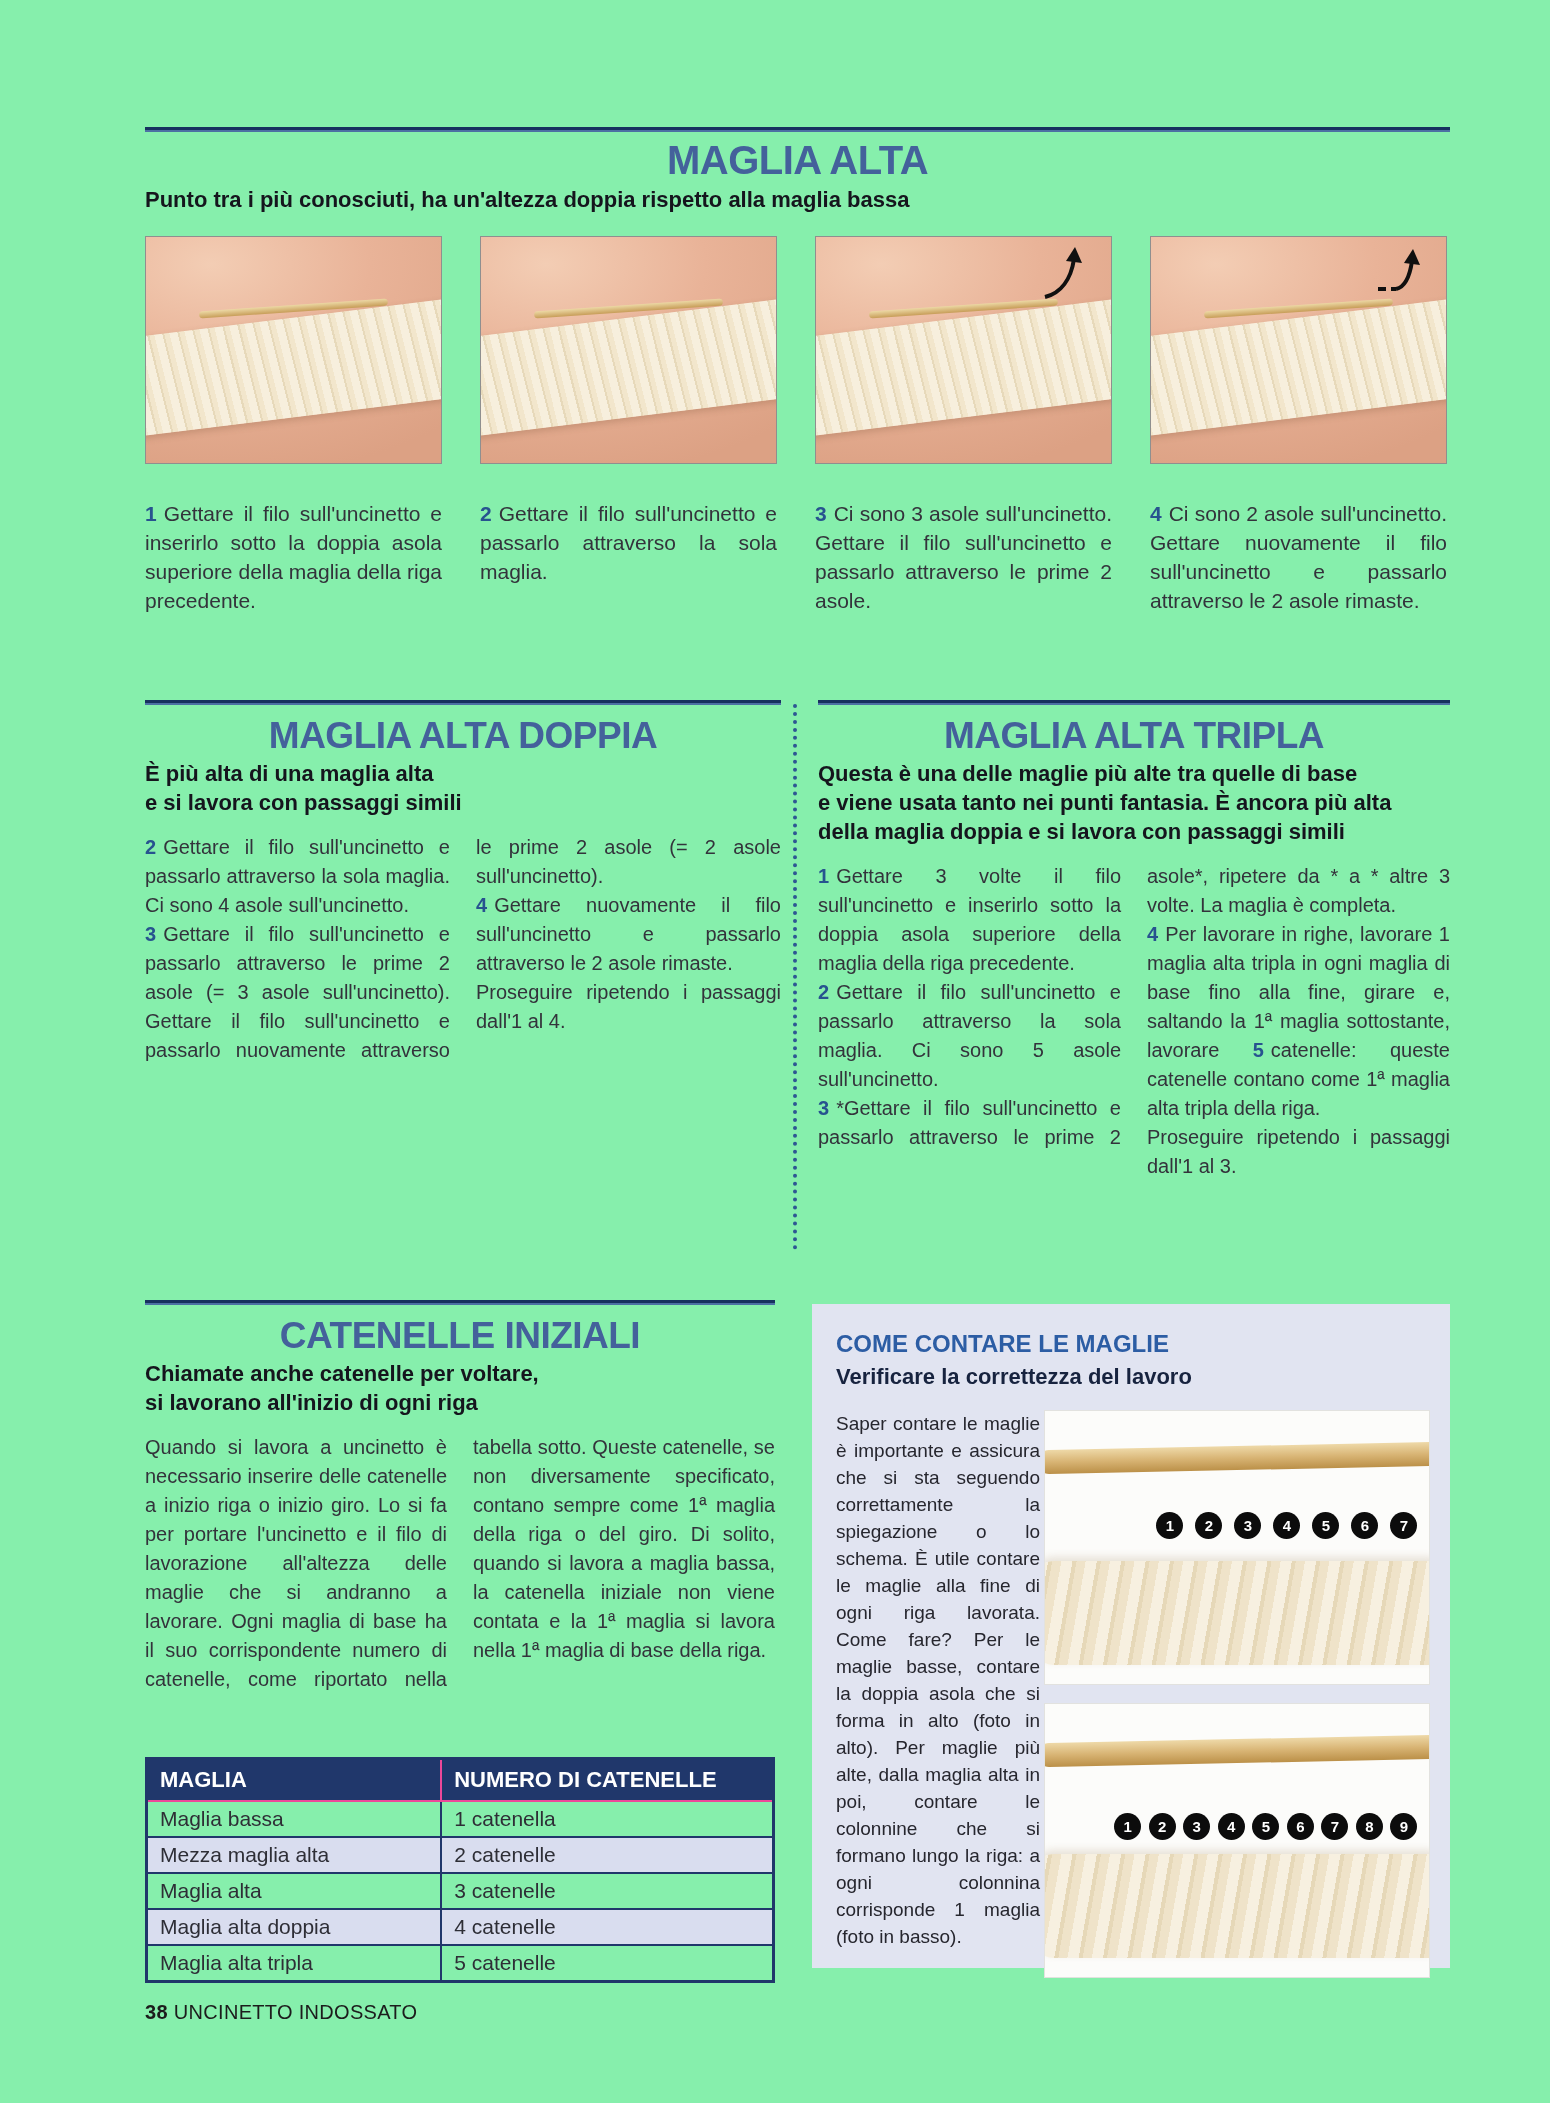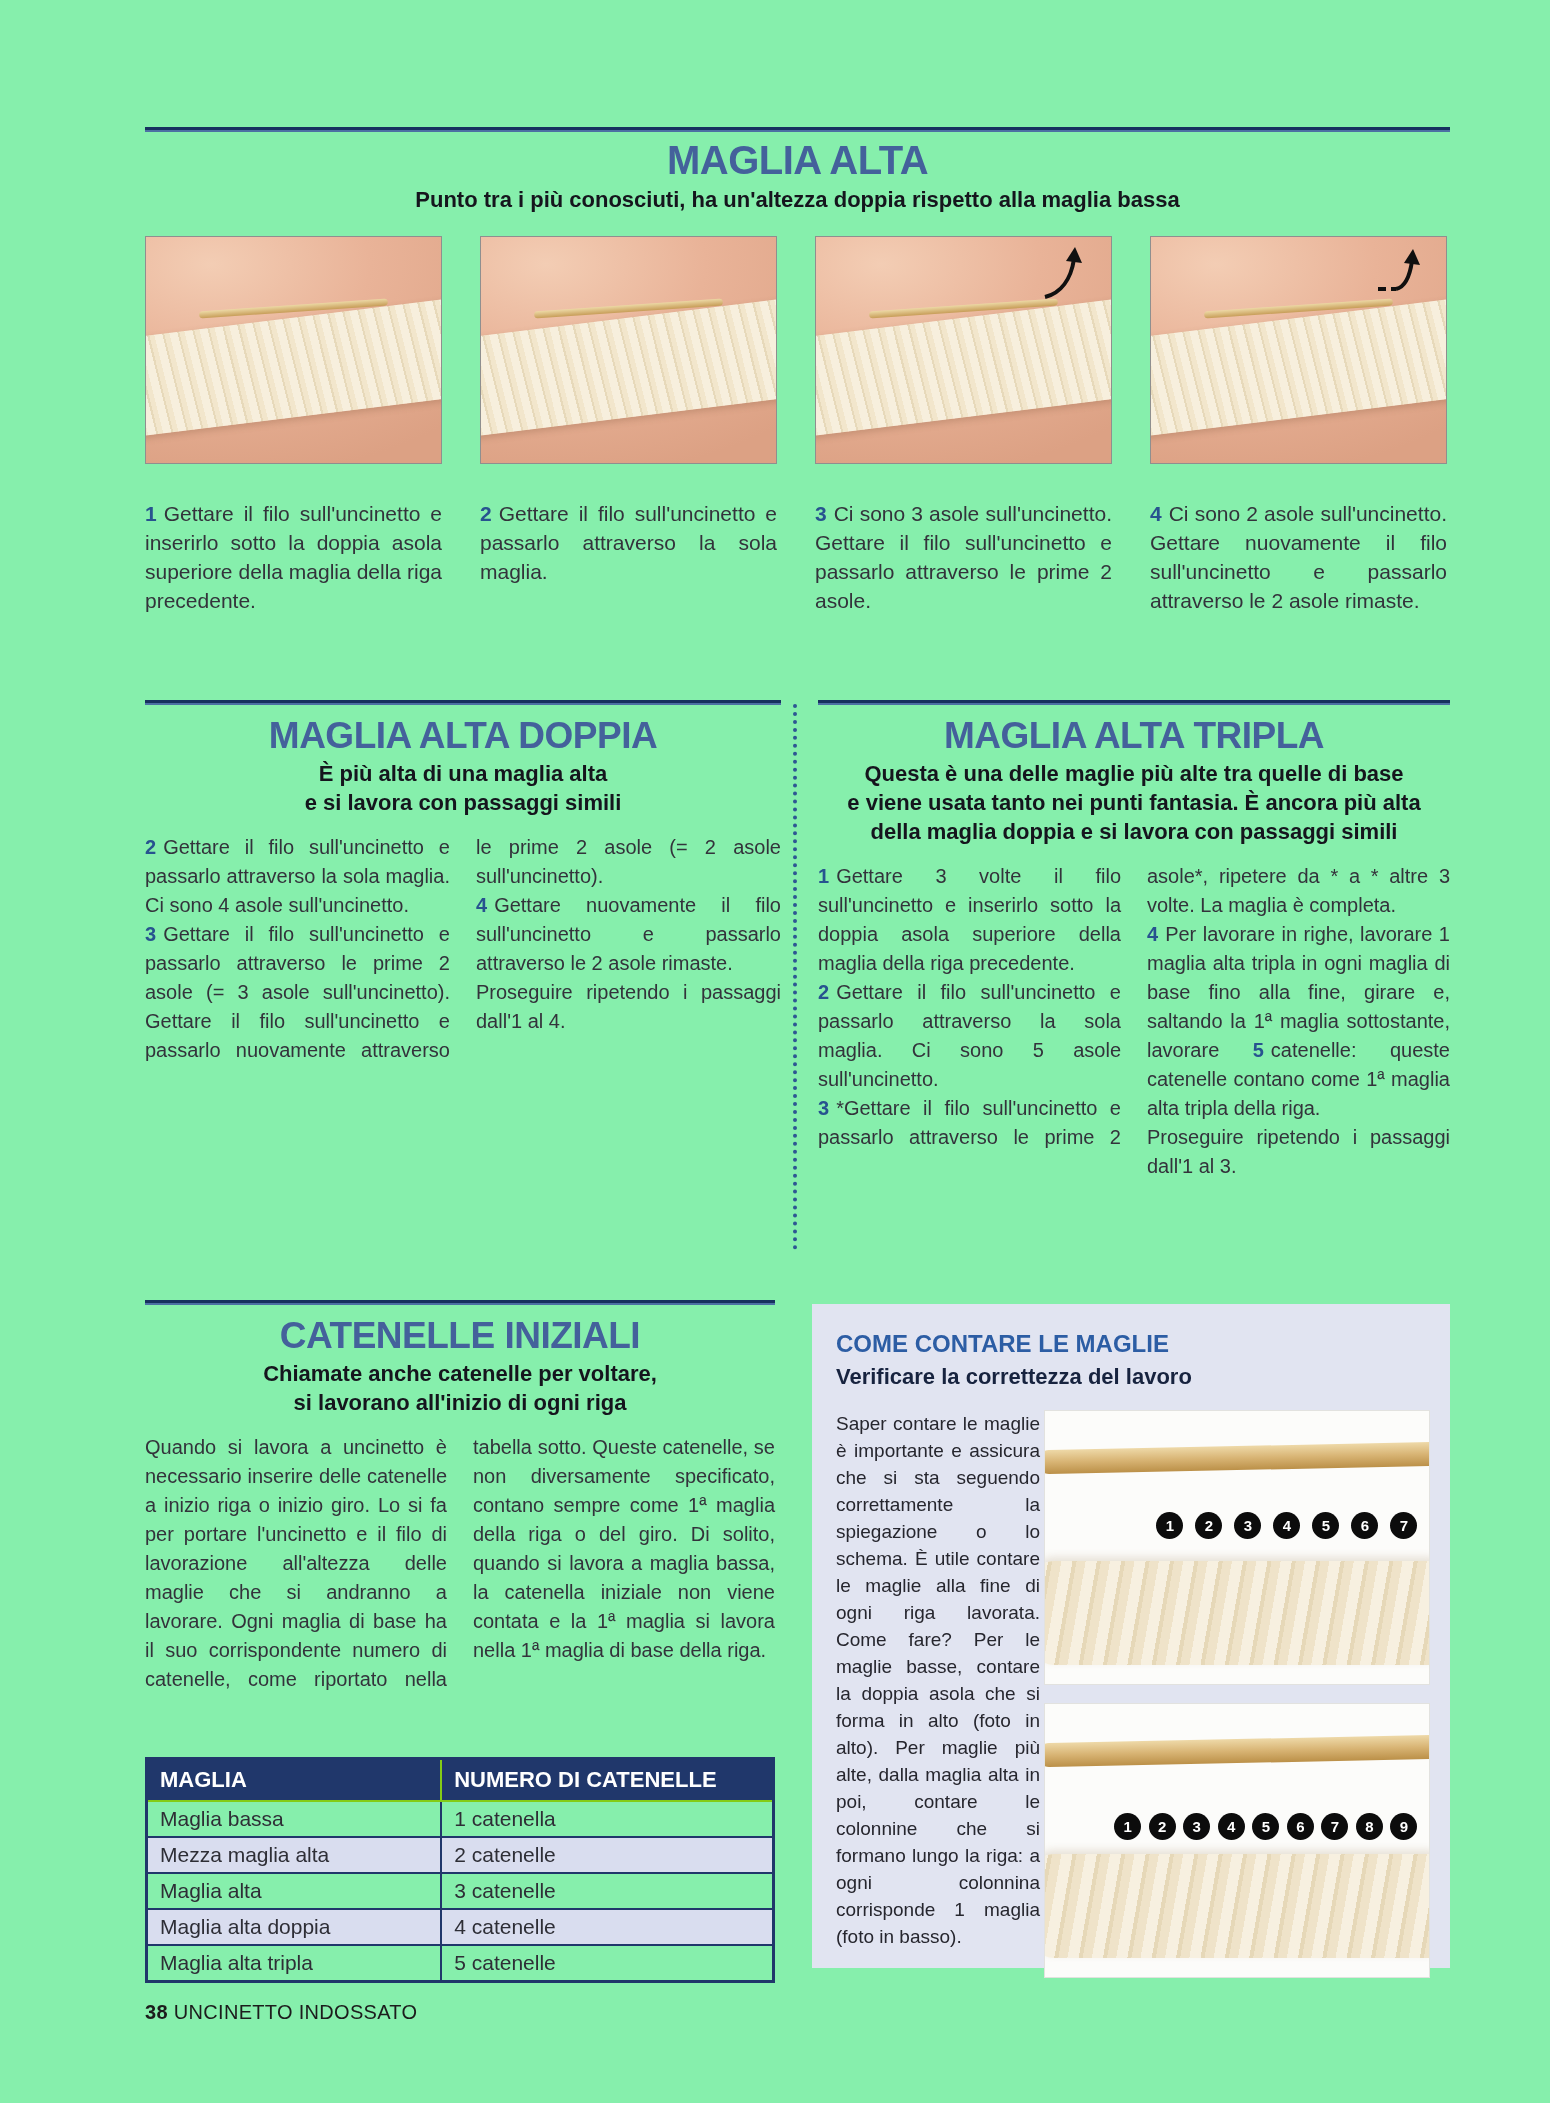--- a/index.html
+++ b/index.html
@@ -5,21 +5,21 @@
   html,body{margin:0;padding:0;background:#ffffff;}
   .page{position:relative;width:1550px;height:2103px;background:#86efac;
         font-family:"Liberation Sans",sans-serif;color:#36363e;overflow:hidden;}
 
   
   .rule{height:5px;background:linear-gradient(180deg,#17315f 55%,#4c70a3 55%);}
 
   
   .sec-title{margin:8px 0 2px 0;text-align:center;font-weight:bold;
              color:#44619b;letter-spacing:-0.5px;}
-  .sec-sub{text-align:center;font-weight:bold;color:#15151d;line-height:29px;font-size:22px;}
+  .sec-sub{text-align:left;font-weight:bold;color:#15151d;line-height:29px;font-size:22px;}
 
   
   .sec-top{position:absolute;left:145px;top:127px;width:1305px;}
   .sec-top .sec-title{font-size:40px;margin-top:6px;}
   .photo-row{display:flex;gap:38px;margin-top:22px;}
   .photo{position:relative;width:297px;height:228px;border:1px solid #8f8f8f;box-sizing:border-box;
          background:radial-gradient(120% 95% at 22% 12%,#f3cdb4 0%,#e9b398 45%,#dca184 100%);
          overflow:hidden;}
   .photo::before{content:"";position:absolute;left:-12%;right:-12%;top:36%;height:44%;
          background:repeating-linear-gradient(83deg,#f7efdd 0 8px,#e7d9ba 8px 10px,#f2e6cc 10px 15px);
@@ -46,21 +46,21 @@
 
   
   .sec-bottom{position:absolute;left:145px;top:1300px;width:1305px;}
   .bl{position:absolute;left:0;top:0;width:630px;}
   .sec-bottom .sec-title{font-size:37px;margin-top:10px;}
   .h-caten{height:306px;}
 
   table.caten{border-collapse:collapse;width:630px;margin-top:18px;
               border:3px solid #20376b;font-size:21px;}
   table.caten th{background:#20376b;color:#ffffff;font-weight:bold;text-align:left;
-              padding:7px 12px;font-size:22px;border:2px solid #84cc16;}
+              padding:7px 12px;font-size:22px;border:2px solid #ec4899;}
   table.caten td{padding:5px 12px;border:2px solid #20376b;color:#2e2e36;}
   table.caten col.c1{width:47%;}
   tr.alt td{background:#d9ddef;}
 
   
   .sidebar{position:absolute;left:667px;top:4px;width:638px;height:664px;background:#e1e4f1;
            box-sizing:border-box;padding:26px 20px 20px 24px;}
   .sb-title{color:#2c5da4;font-weight:bold;font-size:24px;margin:0;}
   .sb-sub{color:#17233f;font-weight:bold;font-size:22px;margin:6px 0 0 0;}
   .sb-row{display:flex;gap:4px;margin-top:20px;}

